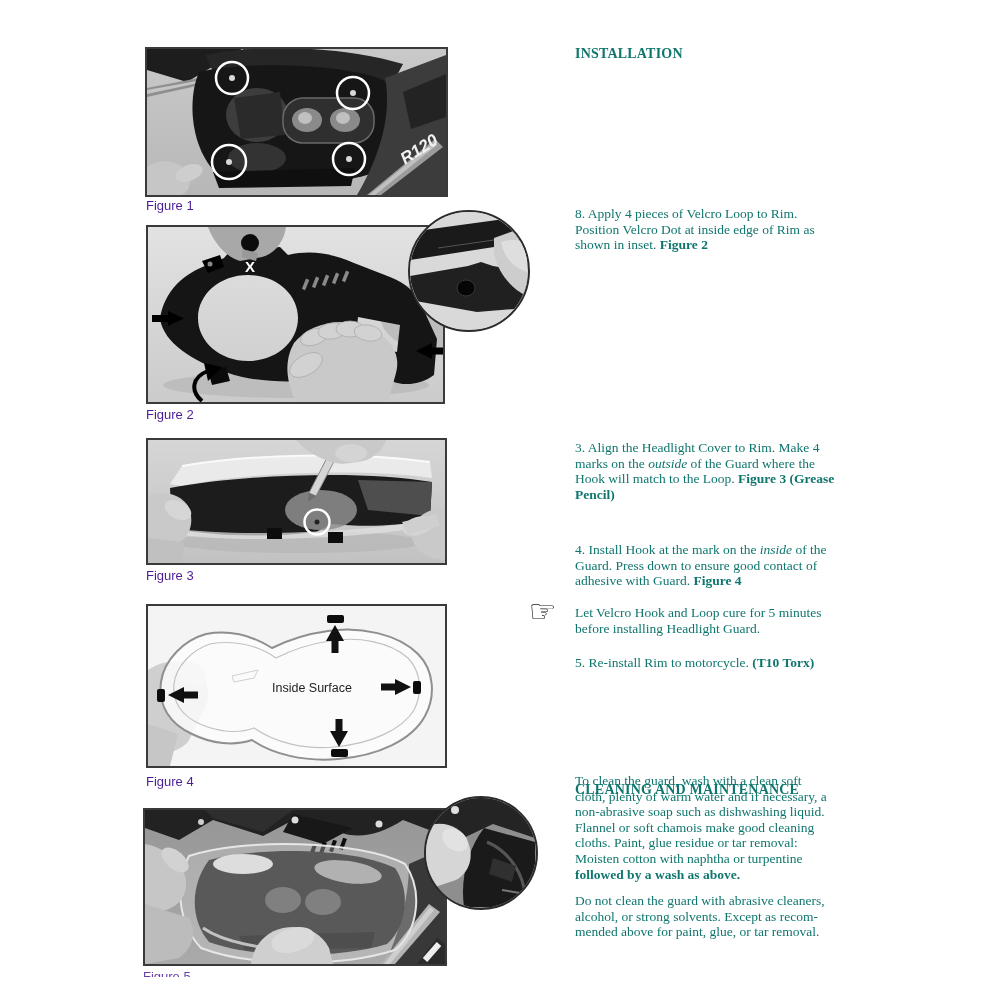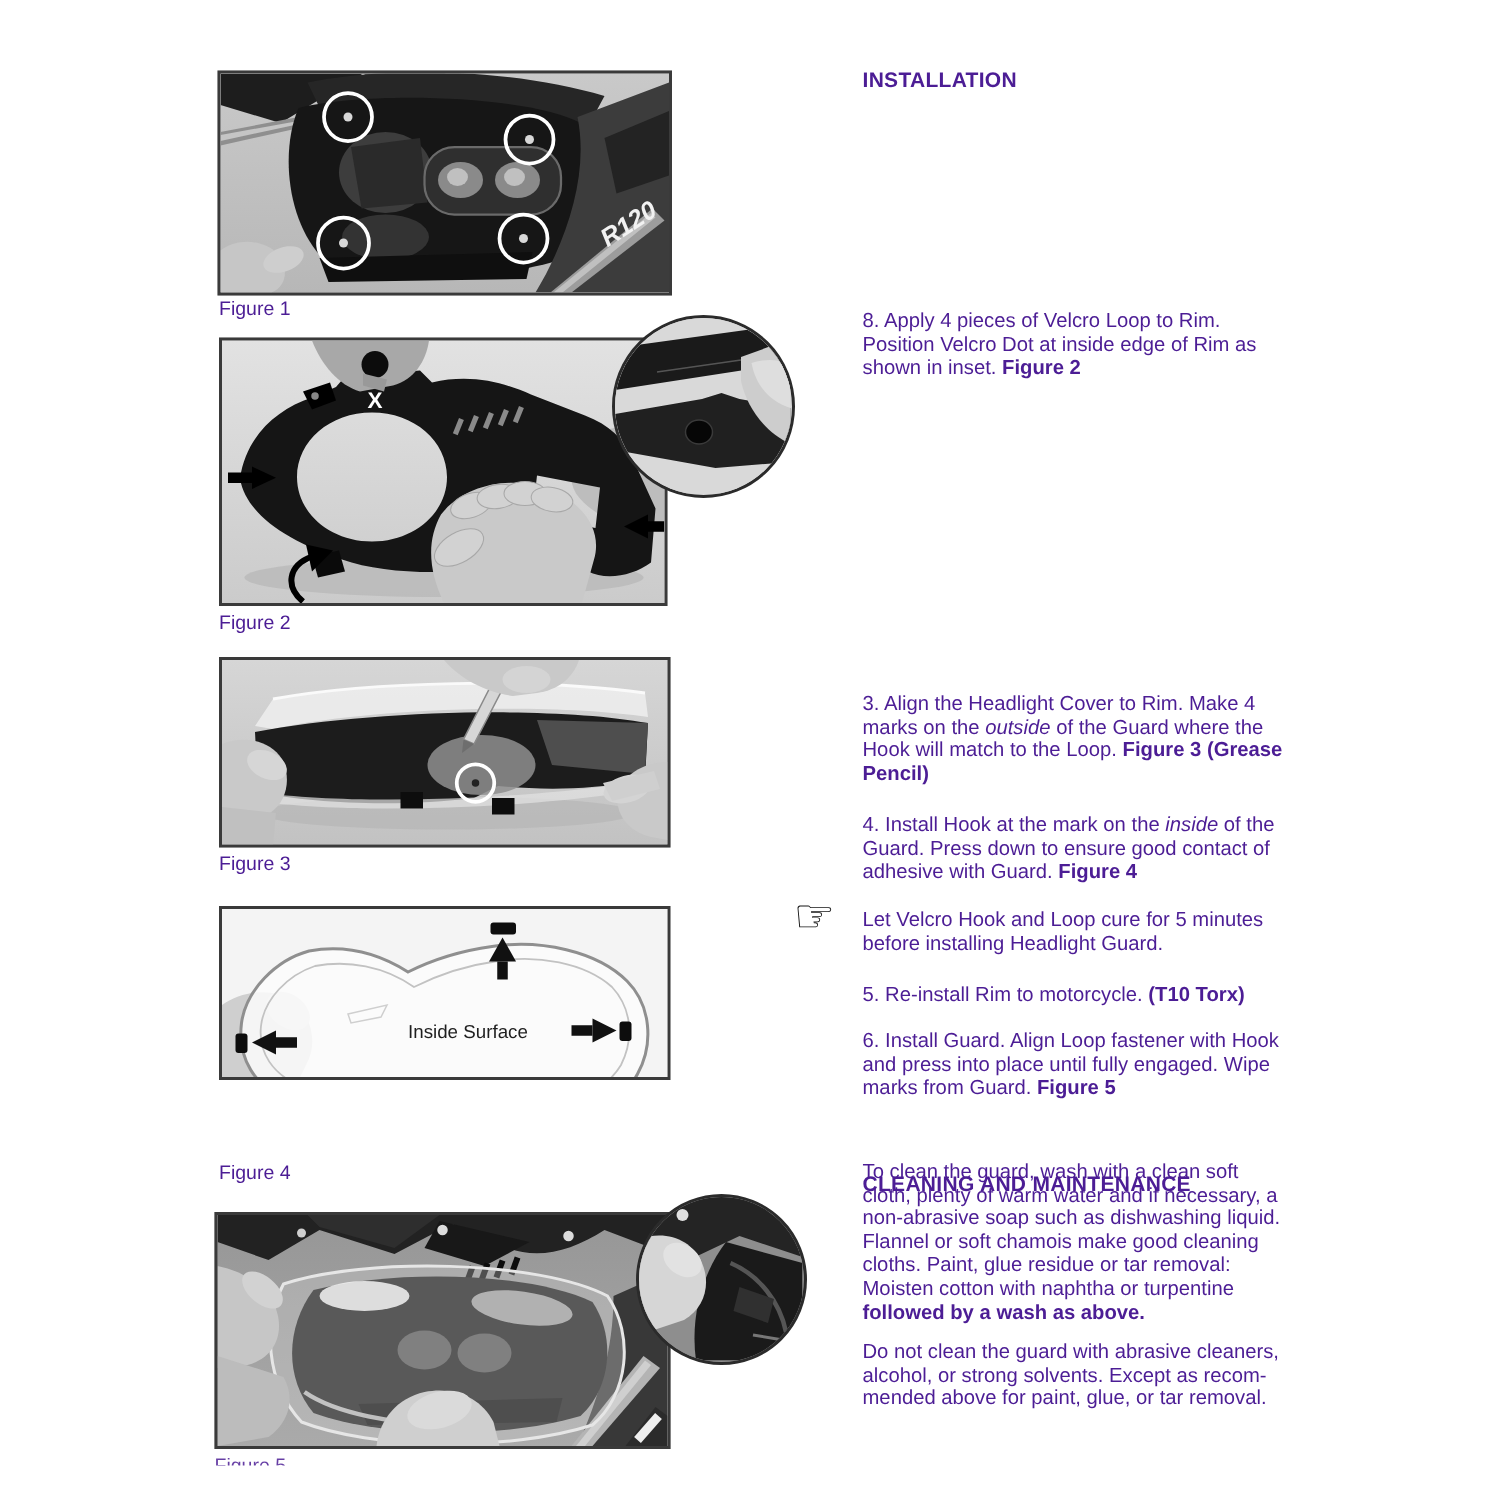--- a/index.html
+++ b/index.html
@@ -7,21 +7,21 @@
         font-family:"Liberation Sans",sans-serif;color:#1c1c1c;}
   .photo{position:absolute;box-sizing:border-box;border:2px solid #3a3a3a;background:#cccccc;
          margin:0;padding:0;overflow:hidden;}
   .photo svg{display:block;}
   .inset{position:absolute;box-sizing:border-box;border:2.5px solid #2b2b2b;border-radius:50%;
          overflow:hidden;z-index:3;background:#d9d9d9;}
   .inset svg{display:block;}
   .fig-label{position:absolute;font-size:13px;line-height:14px;color:#4c1d95;}
   .clipped{height:7px;overflow:hidden;opacity:.85;}
   .tb{position:absolute;left:575px;width:334px;margin:0;font-size:13.5px;line-height:15.6px;
-      color:#4c1d95;white-space:pre-line;}
+      color:#0f766e;white-space:pre-line;font-family:Liberation Serif, serif;}
   .heading{font-weight:bold;font-size:14px;letter-spacing:.2px;}
   .tb b{font-weight:bold;}
   .tb i{font-style:italic;}
   .manicule{position:absolute;left:529px;top:596px;font-size:31px;line-height:31px;color:#111;
             font-family:"DejaVu Sans",sans-serif;}
   text{font-family:"Liberation Sans",sans-serif;}
 </style>
 </head>
 <body>
 
@@ -167,21 +167,21 @@
       <path d="M0,56 C16,50 32,54 40,66 C46,78 44,94 32,102 L0,114 Z" fill="#c9c9c9"></path>
       <ellipse cx="30" cy="70" rx="14" ry="9" fill="#d6d6d6" transform="rotate(25,30,70)"></ellipse>
       <path d="M0,98 L36,102 L34,123 L0,123 Z" fill="#c0c0c0"></path>
       <path d="M297,68 C280,68 266,78 264,90 C262,102 270,114 286,118 L297,120 Z" fill="#c9c9c9"></path>
       <ellipse cx="270" cy="86" rx="16" ry="9" fill="#d4d4d4" transform="rotate(-15,270,86)"></ellipse>
       <path d="M254,82 L288,74 L292,86 L260,94 Z" fill="#cfcfcf"></path>
     </svg>
   </figure>
   <div class="fig-label" style="left:146px;top:569px">Figure 3</div>
 
-  <figure class="photo" style="left:146px;top:604px;width:301px;height:116px;background:#f4f4f4">
+  <figure class="photo" style="left:146px;top:604px;width:301px;height:164px;background:#f4f4f4">
     <svg width="297" height="160" viewBox="0 0 297 160">
       <rect width="297" height="160" fill="#f4f4f4"></rect>
       <path d="M0,64 C14,54 34,52 48,62 C60,72 64,90 56,104 L40,136 C28,148 10,150 0,144 Z" fill="#cfcfcf"></path>
       <ellipse cx="44" cy="68" rx="16" ry="11" fill="#dadada" transform="rotate(35,44,68)"></ellipse>
       <path d="M0,118 L30,128 L22,160 L0,160 Z" fill="#c6c6c6"></path>
       <path fill="#fbfbfb" fill-opacity="0.85" stroke="#8f8f8f" stroke-width="2" d="
         M58,28 C36,34 16,54 13,76 C10,100 22,118 44,128 C64,138 86,140 104,134 C124,148 156,156 190,153
         C230,150 264,134 277,110 C288,90 286,64 270,48 C250,28 212,20 180,25 C158,28 140,34 124,42
         C102,28 80,24 58,28 Z"></path>
       <path fill="none" stroke="#c2c2c2" stroke-width="1.2" d="
@@ -266,38 +266,35 @@
   </div>
   <div class="fig-label clipped" style="left:143px;top:970px">Figure 5</div>
 
   <h1 class="tb heading" style="top:46px">INSTALLATION</h1>
 
 
   <p class="tb" style="top:206px"><span>8. Apply 4 pieces of Velcro Loop to Rim.
 Position Velcro Dot at inside edge of Rim as
 shown in inset. </span><b>Figure 2</b></p>
 
-  <p class="tb" style="top:461px"><span>3. Align the Headlight Cover to Rim. Make 4
+  <p class="tb" style="top:440px"><span>3. Align the Headlight Cover to Rim. Make 4
 marks on the </span><i>outside</i><span> of the Guard where the
 Hook will match to the Loop. </span><b>Figure 3 (Grease
 Pencil)</b></p>
 
   <p class="tb" style="top:542px"><span>4. Install Hook at the mark on the </span><i>inside</i><span> of the
 Guard. Press down to ensure good contact of
 adhesive with Guard. </span><b>Figure 4</b></p>
 
   <div class="manicule">☞</div>
   <p class="tb" style="top:605px"><span>Let Velcro Hook and Loop cure for 5 minutes
 before installing Headlight Guard.</span></p>
 
   <p class="tb" style="top:655px"><span>5. Re-install Rim to motorcycle. </span><b>(T10 Torx)</b></p>
 
-  <p class="tb" style="top:686px"><span>6. Install Guard. Align Loop fastener with Hook
-and press into place until fully engaged. Wipe
-marks from Guard. </span><b>Figure 5</b></p>
 
   <h1 class="tb heading" style="top:782px">CLEANING AND MAINTENANCE</h1>
 
   <p class="tb" style="top:893px"><span>Do not clean the guard with abrasive cleaners,
 alcohol, or strong solvents. Except as recom-
 mended above for paint, glue, or tar removal.</span></p>
 
   <p class="tb" style="top:773px"><span>To clean the guard, wash with a clean soft
 cloth, plenty of warm water and if necessary, a
 non-abrasive soap such as dishwashing liquid.

